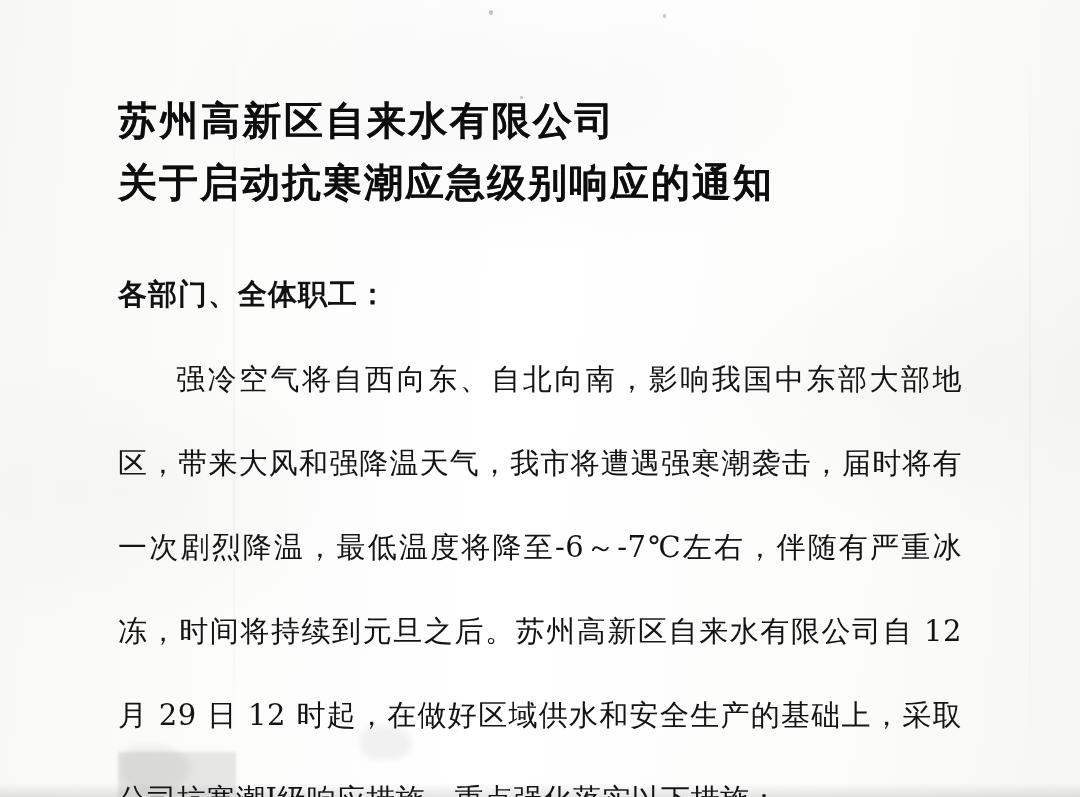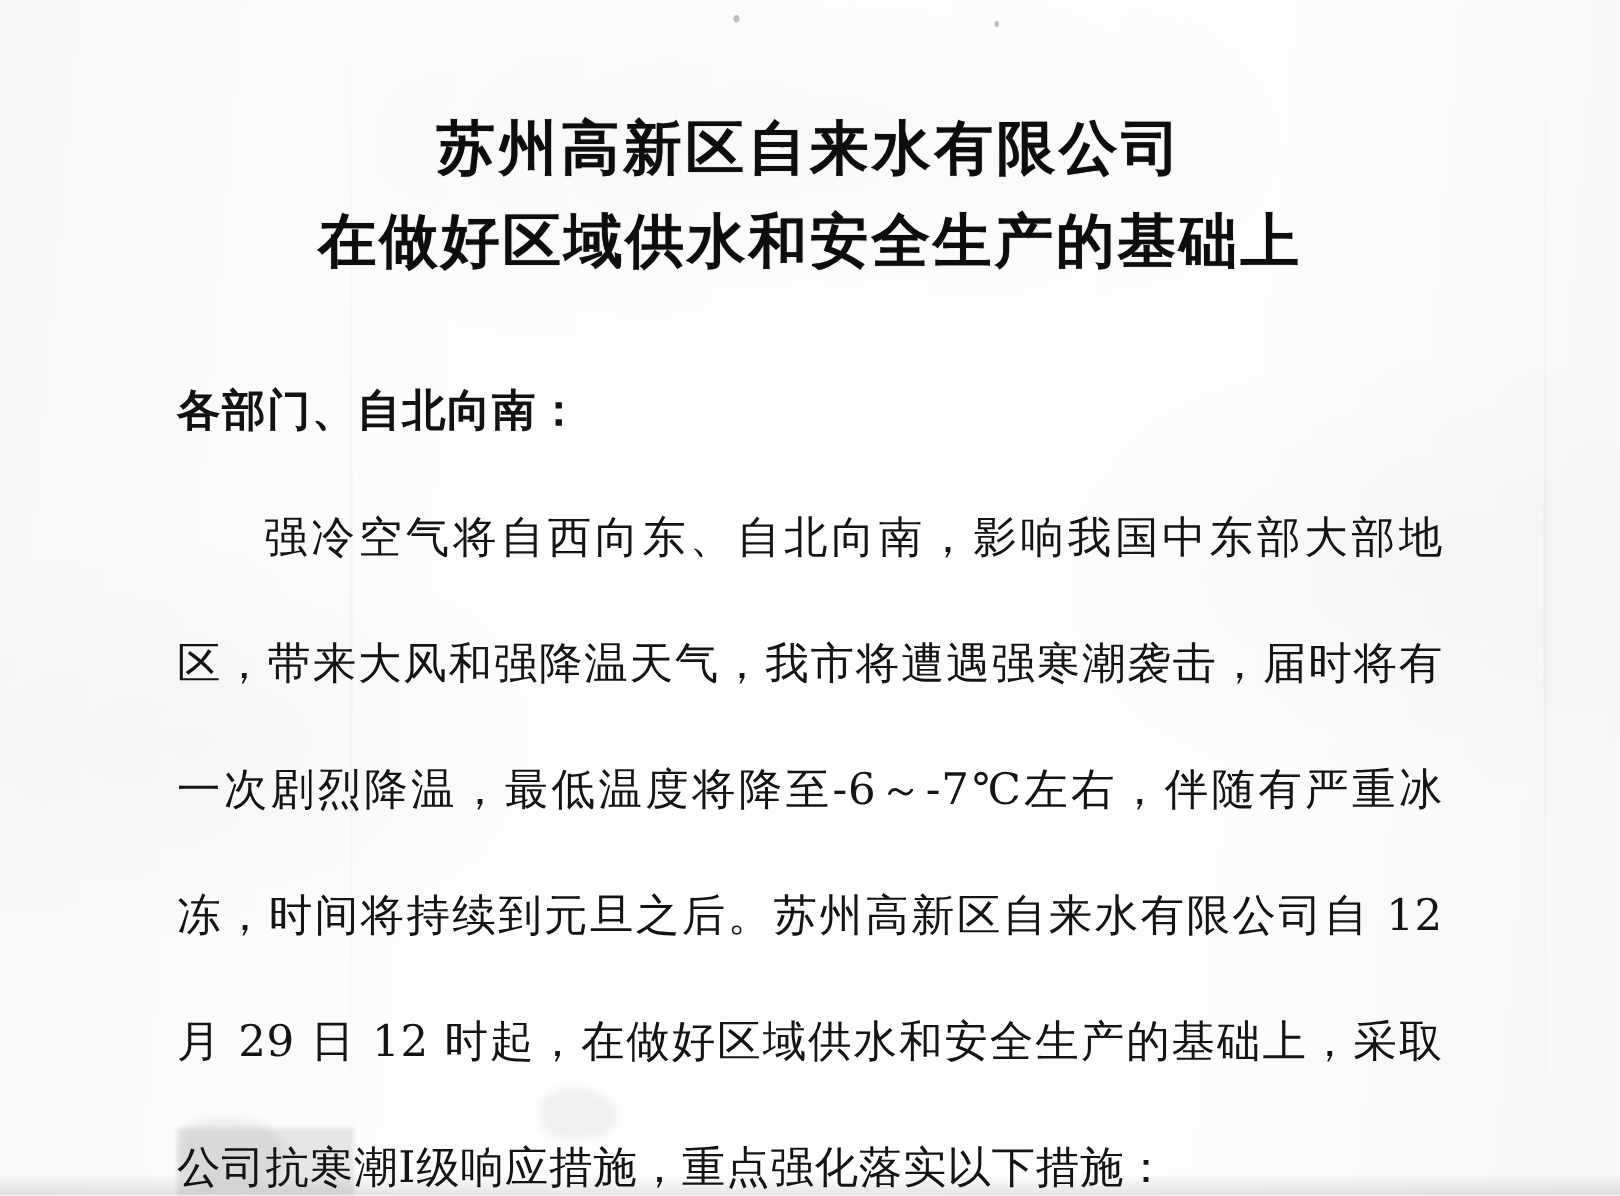--- a/index.html
+++ b/index.html
@@ -47,22 +47,22 @@
     position: absolute;
     left: 0;
     top: 0;
     width: 1080px;
     height: 797px;
     box-sizing: border-box;
     padding: 0 118px;
   }
 
   .title-block {
-    margin-top: 68px;
-    text-align: center;
+    margin-top: 89px;
+    text-align: left;
   }
   .title-line {
     font-family: "DejaVu Serif", "Liberation Serif", serif;
     font-weight: 700;
     font-size: 39px;
     line-height: 62px;
     letter-spacing: 2.5px;
     color: #0d0d0d;
     text-shadow: 0 0 0.6px rgba(0,0,0,0.55);
     white-space: nowrap;
@@ -125,21 +125,21 @@
   <div class="streak" style="left:1029px;"></div>
   <div class="blotch" style="left:120px; top:745px; width:70px; height:46px;"></div>
   <div class="blotch" style="left:360px; top:726px; width:52px; height:34px;"></div>
   <div class="grey-patch" style="left:118px; top:752px; width:118px; height:45px;"></div>
   <div class="grey-band"></div>
 
   <div class="doc">
 
     <div class="title-block">
       <div class="title-line">苏州高新区自来水有限公司</div>
-      <div class="title-line second">在做好区域供水和安全生产的基础上</div>
+      <div class="title-line second">关于启动抗寒潮应急级别响应的通知</div>
     </div>
 
-    <div class="salutation">各部门、自北向南：</div>
+    <div class="salutation">各部门、全体职工：</div>
 
     <div class="body-text">强冷空气将自西向东、自北向南，影响我国中东部大部地区，带来大风和强降温天气，我市将遭遇强寒潮袭击，届时将有一次剧烈降温，最低温度将降至-6～-7℃左右，伴随有严重冰冻，时间将持续到元旦之后。苏州高新区自来水有限公司自 12 月 29 日 12 时起，在做好区域供水和安全生产的基础上，采取公司抗寒潮Ⅰ级响应措施，重点强化落实以下措施：</div>
 
   </div>
 </div>
 
 </body></html>

